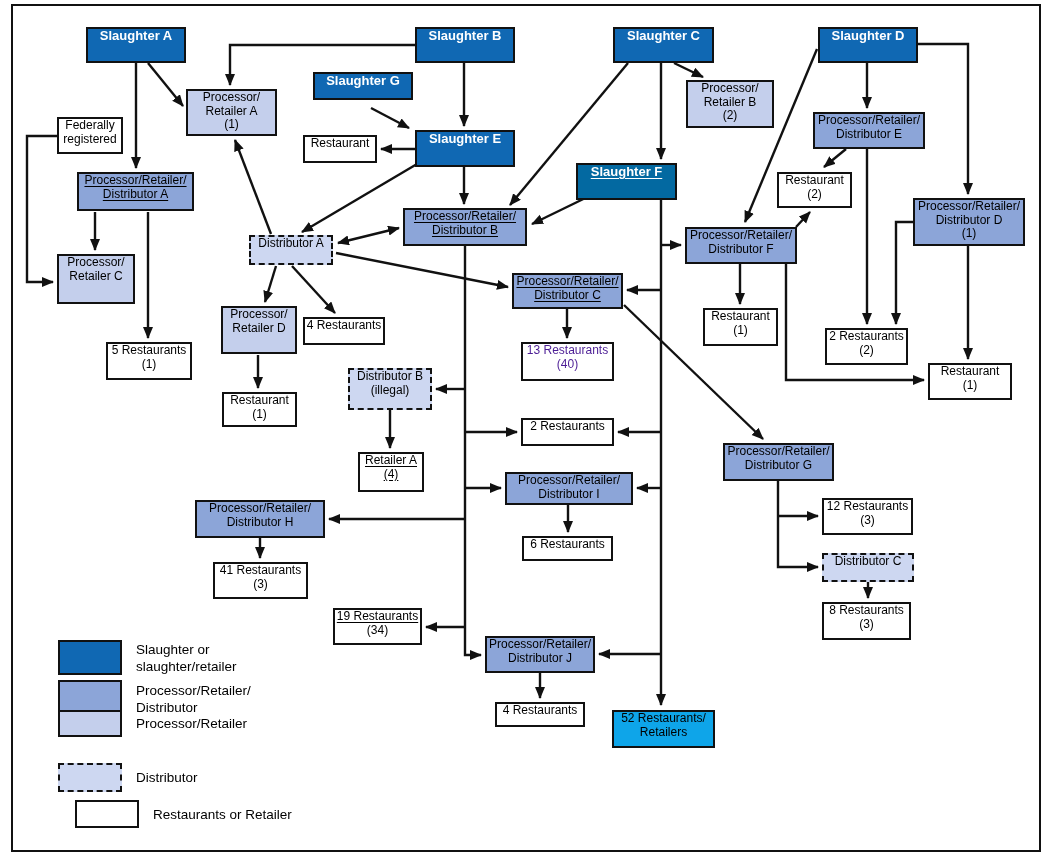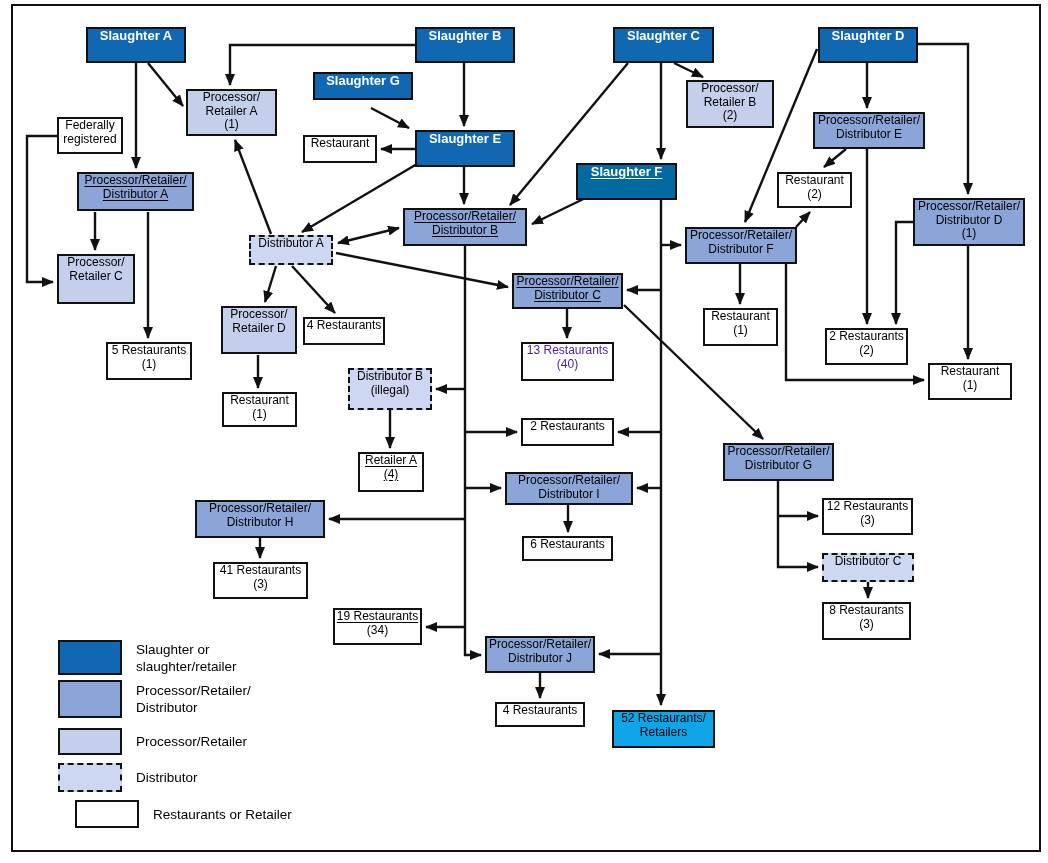--- a/index.html
+++ b/index.html
@@ -280,21 +280,21 @@
       <div class="legend-item" style="left: 58px; top: 628px; margin-top: 12px;">
         <div class="legend-swatch sw-slaughter" style="width: 64px; height: 35px; background: rgb(16, 104, 179);"></div>
         <div class="legend-label">Slaughter or
 slaughter/retailer</div>
       </div>
       <div class="legend-item" style="left: 58px; top: 680px;">
         <div class="legend-swatch sw-prd" style="width: 64px; height: 38px; background: rgb(140, 165, 216);"></div>
         <div class="legend-label">Processor/Retailer/
 Distributor</div>
       </div>
-      <div class="legend-item" style="left: 58px; top: 728px;">
+      <div class="legend-item" style="left: 58px; top: 710px;">
         <div class="legend-swatch sw-pr" style="width: 64px; height: 27px; background: rgb(196, 207, 236);"></div>
         <div class="legend-label">Processor/Retailer</div>
       </div>
       <div class="legend-item" style="left: 58px; top: 763px;">
         <div class="legend-swatch sw-dist" style="width: 64px; height: 29px; background: rgb(205, 215, 241);"></div>
         <div class="legend-label">Distributor</div>
       </div>
       <div class="legend-item" style="left: 58px; top: 800px; padding-left: 17px;">
         <div class="legend-swatch sw-white" style="width: 64px; height: 28px; background: rgb(255, 255, 255);"></div>
         <div class="legend-label">Restaurants or Retailer</div>

